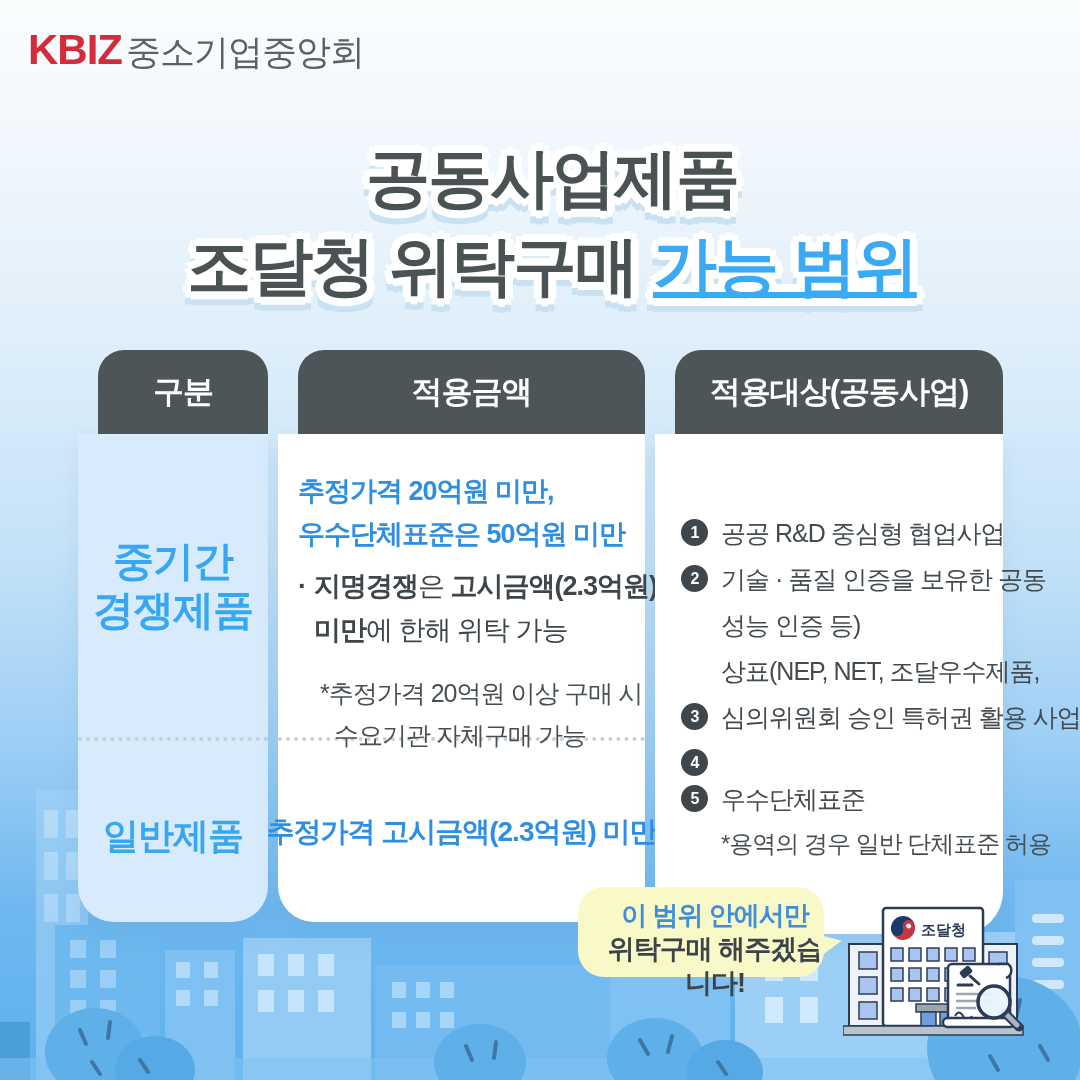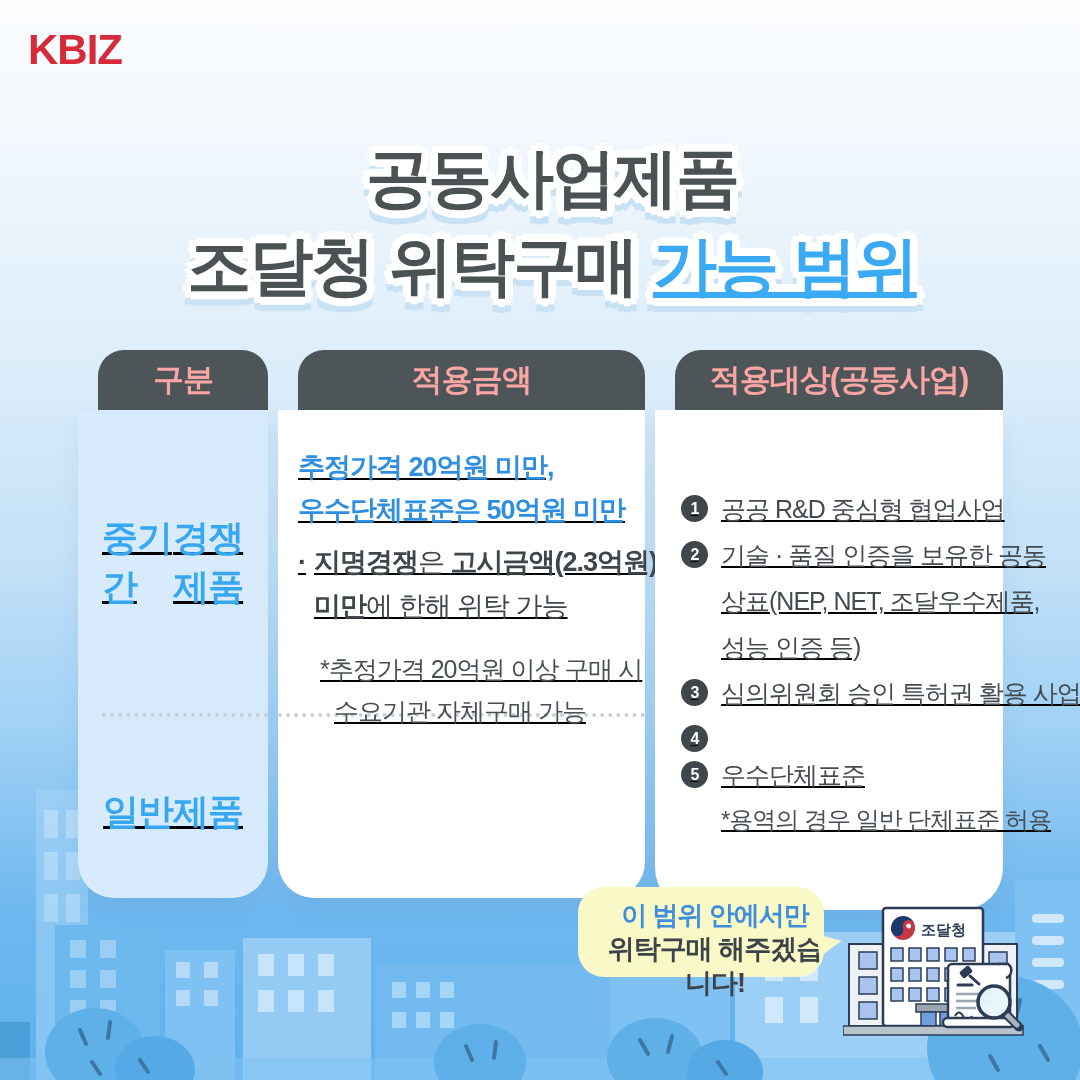--- a/index.html
+++ b/index.html
@@ -21,30 +21,30 @@
            font-weight:800; font-size:64px; letter-spacing:-2px; line-height:88px; color:#4b5254; }
   .ot { text-shadow:
         -6px -6px 0 #fff, 6px -6px 0 #fff, -6px 6px 0 #fff, 6px 6px 0 #fff,
         -8px 0 0 #fff, 8px 0 0 #fff, 0 -8px 0 #fff, 0 8px 0 #fff,
         -6px 13px 0 #c8e2f4, 6px 13px 0 #c8e2f4, 0 14px 0 #c8e2f4; }
   .title .blue { color:#39aaf3; margin-left:16px;text-decoration:underline; }
 
   
   .table { position:absolute; left:78px; top:350px; z-index:1;
            display:grid; grid-template-columns:190px 367px 348px; column-gap:10px; row-gap:0; }
-  .hdr { height:60px; background:#4d5558; border-radius:26px 26px 0 0; color:#fca5a5;
+  .hdr { height:84px; background:#4d5558; border-radius:26px 26px 0 0; color:#ffffff;
          font-size:31px; font-weight:700; display:flex; align-items:center; justify-content:center; letter-spacing:-1px;margin-left:20px; }
-  .bodycol { box-shadow:0 12px 22px rgba(80,130,175,.12); display:flex; flex-direction:column;text-decoration:underline; }
+  .bodycol { box-shadow:0 12px 22px rgba(80,130,175,.12); display:flex; flex-direction:column; }
   .col1 { background:#d7ebfc; height:488px; border-radius:0 0 36px 36px; }
   .col2 { background:#ffffff; height:488px; border-radius:0 0 36px 36px; }
   .col3 { background:#ffffff; height:500px; border-radius:0 0 42px 42px; padding:76px 10px 0 26px; }
   .r1 { height:307px; border-bottom:4px dotted #c9cfd3; }
   .r2 { flex:1; }
-  .cat1 { display:flex; flex-direction:row; justify-content:center; align-items:center;
-          font-size:36px; font-weight:800; color:#38a7f2; line-height:49px; letter-spacing:-1px;margin-left:24px; }
+  .cat1 { display:flex; flex-direction:column; justify-content:center; align-items:center;
+          font-size:41px; font-weight:800; color:#38a7f2; line-height:49px; letter-spacing:-1px; }
   .cat2 { display:flex; align-items:center; justify-content:center; padding-top:10px;
           font-size:36px; font-weight:800; color:#38a7f2; letter-spacing:-1px; }
   .amt1 { padding:36px 0 0 20px; }
   .blue-b { font-size:27px; font-weight:700; color:#2e8fe2; line-height:43px; letter-spacing:-1px; white-space:nowrap; }
   .bullet { margin-top:8px; font-size:27px; color:#3e464b; line-height:44px; letter-spacing:-1px; white-space:nowrap; }
   .bullet .b { font-weight:800; }
   .bullet .lb { padding-left:16px; }
   .dot { margin-right:8px; font-weight:800; }
   .notes { margin-top:20px; font-size:25px; color:#474f54; line-height:42px; letter-spacing:-1px; white-space:nowrap; }
   .notes .n1 { padding-left:22px; }
@@ -140,20 +140,21 @@
       <ellipse cx="1005" cy="378" rx="78" ry="72" fill="#5fb0e9"></ellipse>
       <line x1="975" y1="340" x2="982" y2="356" stroke="#3e76a6" stroke-width="4"></line>
       <line x1="1020" y1="330" x2="1016" y2="348" stroke="#3e76a6" stroke-width="4"></line>
       <line x1="990" y1="386" x2="998" y2="400" stroke="#3e76a6" stroke-width="4"></line>
       <line x1="1040" y1="376" x2="1048" y2="390" stroke="#3e76a6" stroke-width="4"></line>
     </g>
   </svg>
 
   <div class="logo">
     <span class="kbiz">KBIZ</span>
+    <span class="org">중소기업중앙회</span>
   </div>
 
   <div class="title">
     <div class="ot">공동사업제품</div>
     <div>
       <span class="ot">조달청 위탁구매</span><span class="ot blue">가능 범위</span>
     </div>
   </div>
 
   <div class="table">
@@ -175,33 +176,34 @@
         <div class="blue-b">우수단체표준은 50억원 미만</div>
         <div class="bullet">
           <div><span class="dot b">·</span><span class="b">지명경쟁</span><span>은 </span><span class="b">고시금액(2.3억원)</span></div>
           <div class="lb"><span class="b">미만</span><span>에 한해 위탁 가능</span></div>
         </div>
         <div class="notes">
           <div class="n1">*추정가격 20억원 이상 구매 시</div>
           <div class="n2">수요기관 자체구매 가능</div>
         </div>
       </div>
+      <div class="r2 amt2">추정가격 고시금액(2.3억원) 미만</div>
     </div>
 
     <div class="bodycol col3">
       <div class="item">
         <span class="num">1</span>
         <div class="txt">공공 R&amp;D 중심형 협업사업</div>
       </div>
       <div class="item">
         <span class="num">2</span>
         <div class="txt">
           <div>기술 · 품질 인증을 보유한 공동</div>
+          <div>성능 인증 등)</div>
           <div>상표(NEP, NET, 조달우수제품,</div>
-          <div>성능 인증 등)</div>
         </div>
       </div>
       <div class="item">
         <span class="num">3</span>
         <div class="txt">심의위원회 승인 특허권 활용 사업</div>
       </div>
       <div class="item">
         <span class="num">4</span>
       </div>
       <div class="item">

